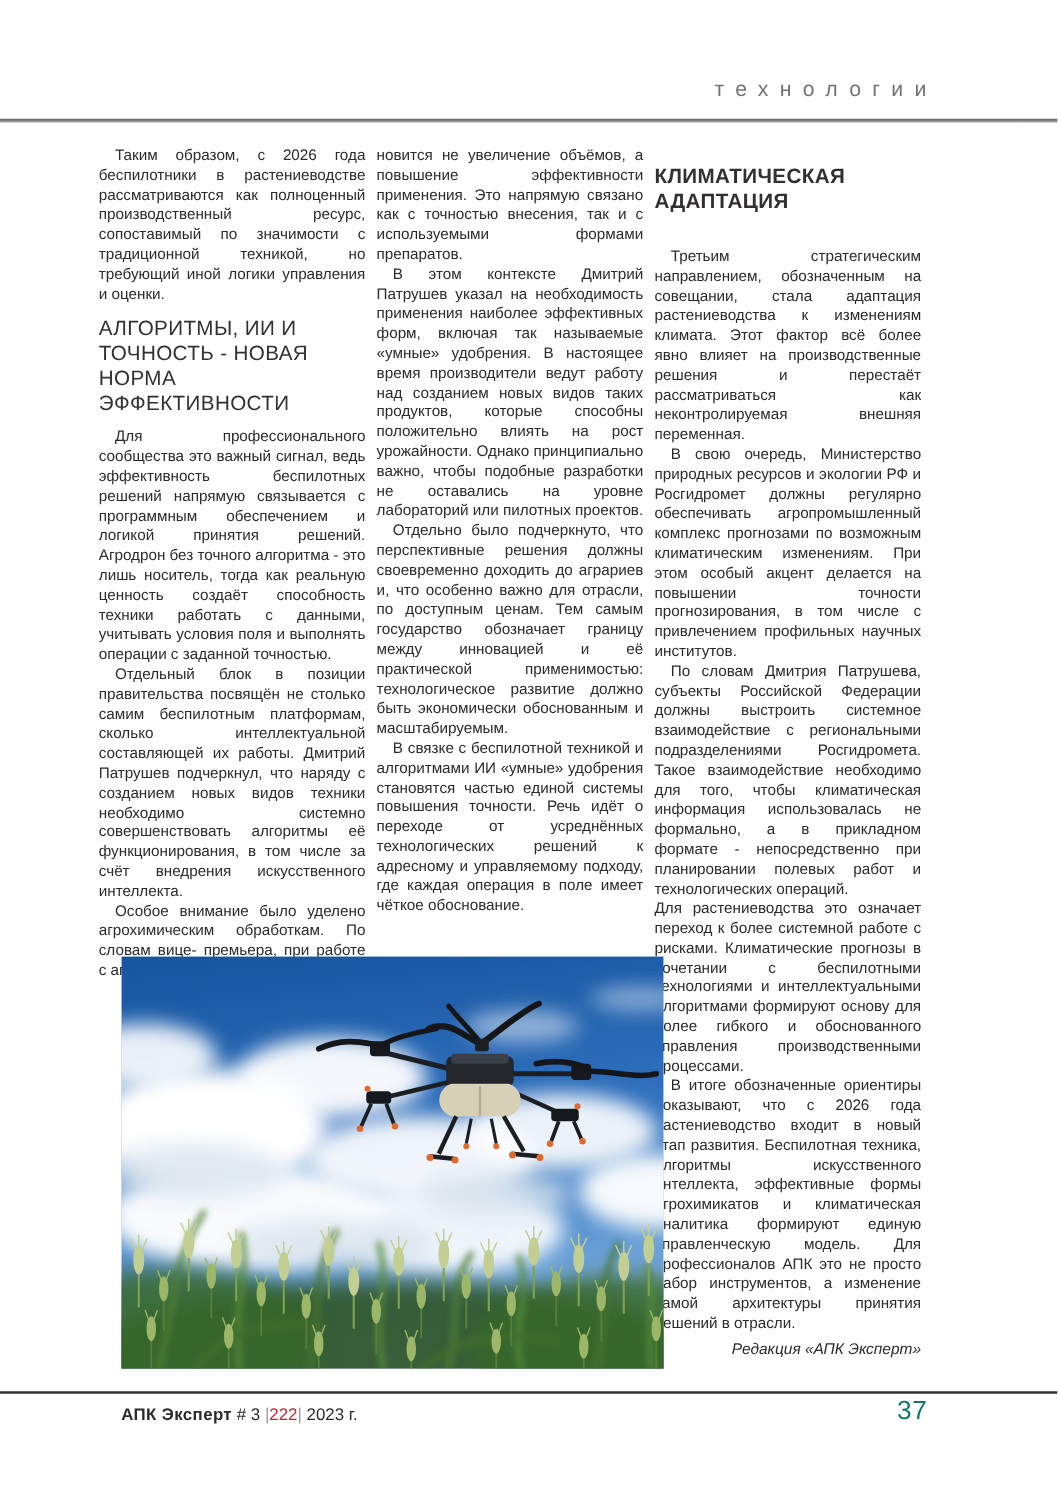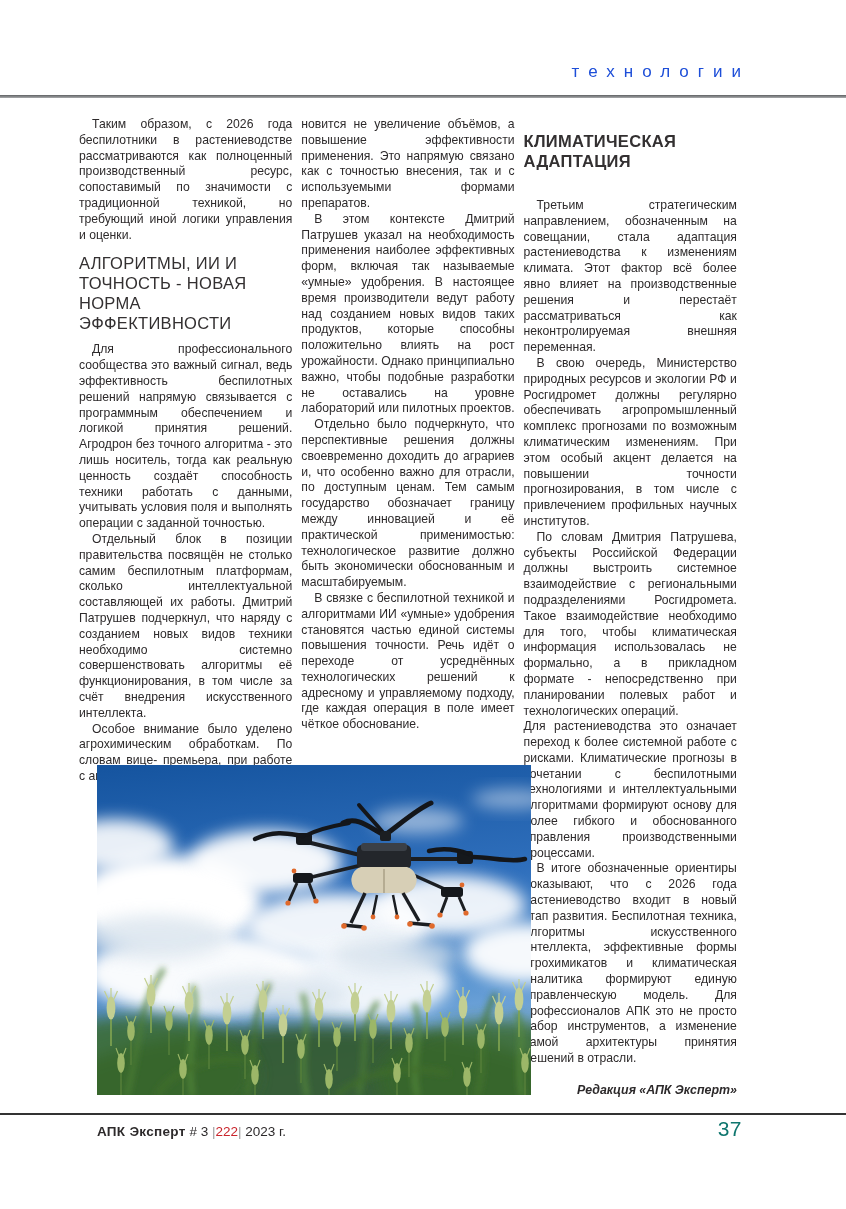--- a/index.html
+++ b/index.html
@@ -10,21 +10,21 @@
     color:#2d2a2b;
     position:relative;
     overflow:hidden;
   }
   .page { position:absolute; inset:0; }
 
   
   .section-label {
     position:absolute; top:62px; right:96px;
     font-size:17px; font-weight:400; letter-spacing:9px;
-    color:#1d4ed8; text-transform:lowercase;
+    color:#737373; text-transform:lowercase;
   }
   .top-rule {
     position:absolute; top:95px; left:0; width:846px; height:3px;
     background:linear-gradient(#5f6163,#a9abad);
   }
 
   
   .content {
     position:absolute; left:79px; top:117px; width:658px;
     display:flex; gap:9px;
@@ -35,21 +35,21 @@
     text-indent:13px; color:#2d2a2b;
   }
   .col p.cont { text-indent:0; }
   .col h2 {
     font-size:16.5px; line-height:20px; font-weight:400;
     letter-spacing:0.3px; color:#333031; text-transform:uppercase;
     margin:10px 0 9px 0;
   }
   .col h2.first { margin:14px 0 27px 0;font-weight:bold; }
   .byline {
-    margin-top:16px; text-align:right; font-style:italic; font-weight:700;
+    margin-top:5px; text-align:right; font-style:italic; font-weight:400;
     font-size:12.4px; color:#2d2a2b;
   }
 
   
   .photo {
     position:absolute; left:97px; top:765px; width:434px; height:330px;
     overflow:hidden;
   }
   .photo svg { display:block; }
 

